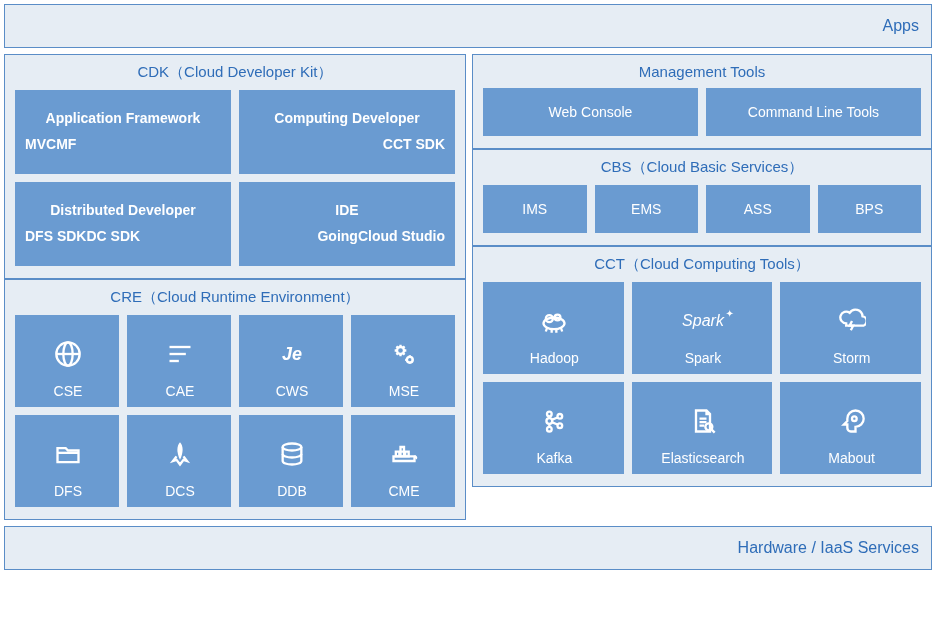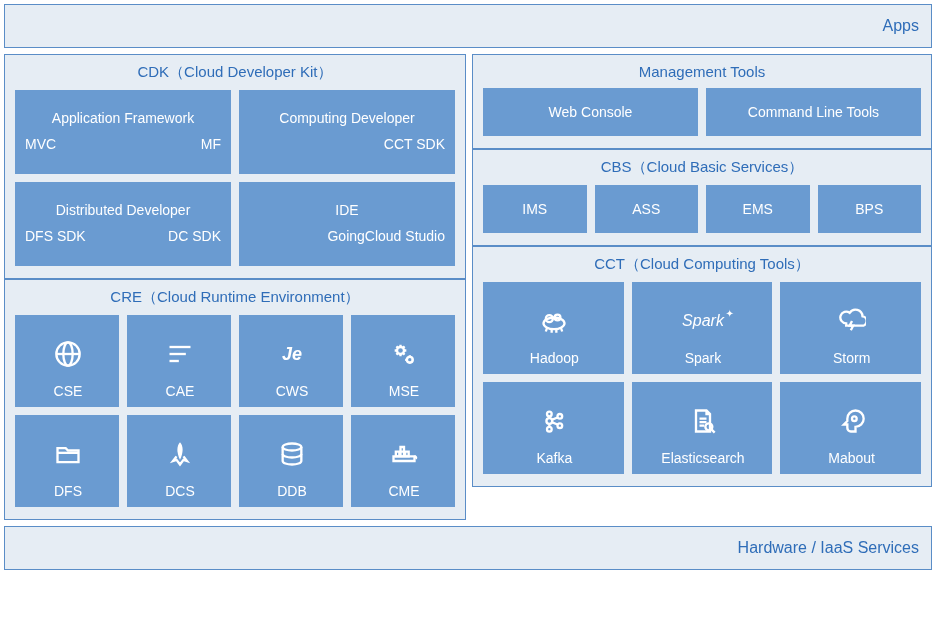--- a/index.html
+++ b/index.html
@@ -58,29 +58,30 @@
     align-items: center;
     justify-content: center;
     min-height: 48px;
     font-size: 14px;
     padding: 15px;
   }
   .tile.cdk {
     align-items: stretch;
     padding: 8px 10px 10px 10px;
     min-height: 84px;
+    font-weight: bold;
   }
   .tile.cdk .sub-title {
     text-align: center;
     font-size: 14px;
     margin-bottom: 10px;
   }
   .tile.cdk .sub-row {
     display: flex;
-    justify-content: space-between;
+    justify-content: flex-start;
     font-size: 14px;
   }
   .tile.cdk .sub-single {
     text-align: right;
     font-size: 14px;
   }
   .tile.icon-tile {
     min-height: 92px;
     justify-content: space-between;
     padding: 10px 4px 8px 6px;
@@ -249,24 +250,24 @@
         </div>
       </div>
 
       <div class="panel">
         <div class="panel-title">CBS（Cloud Basic Services）</div>
         <div class="tiles cols4">
           <div class="tile">
               <span>IMS</span>
             </div>
           <div class="tile">
+              <span>EMS</span>
+            </div>
+          <div class="tile">
               <span>ASS</span>
-            </div>
-          <div class="tile">
-              <span>EMS</span>
             </div>
           <div class="tile">
               <span>BPS</span>
             </div>
         </div>
       </div>
 
       <div class="panel">
         <div class="panel-title">CCT（Cloud Computing Tools）</div>
         <div class="tiles cols3">

